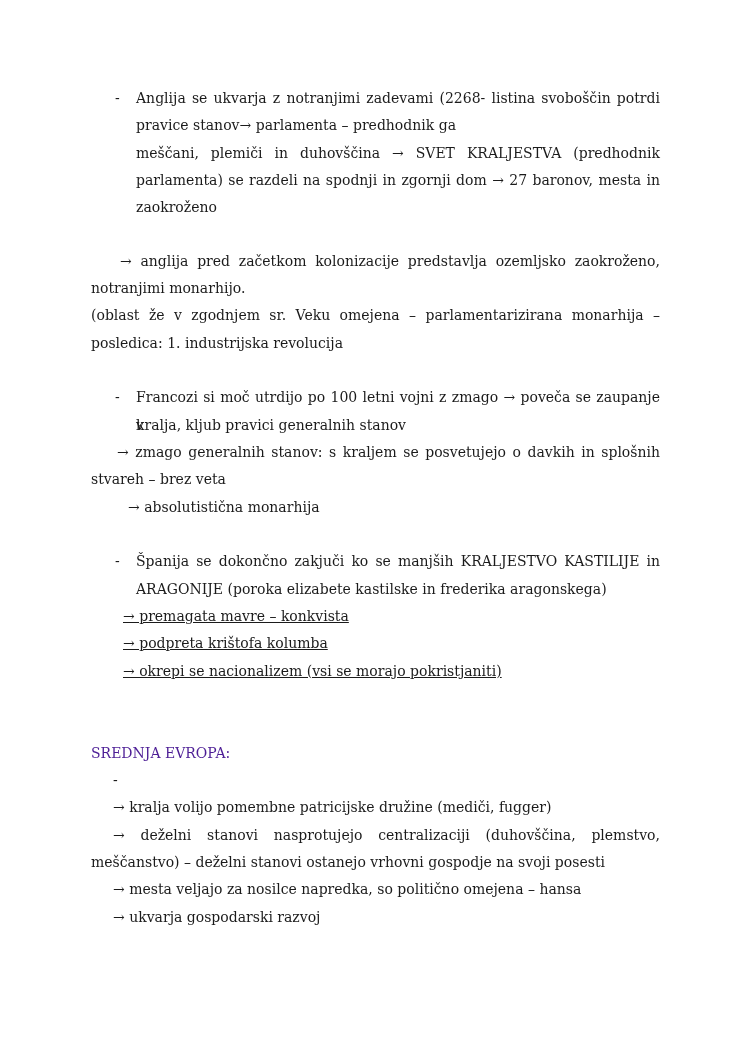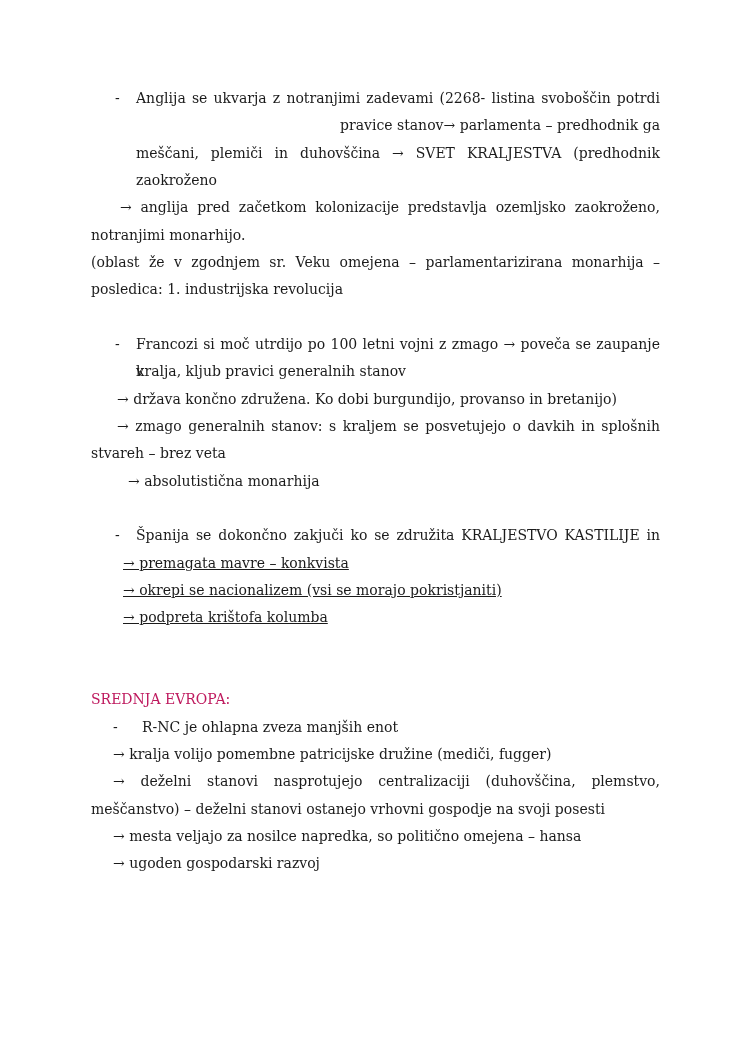--- a/index.html
+++ b/index.html
@@ -27,89 +27,89 @@
     white-space: normal;
   }
   
   .j {
     text-align: justify;
     text-align-last: justify;
   }
   
   .split {
     display: flex;
-    justify-content: flex-end;
+    justify-content: flex-start;
   }
   .blank { height: 27.34px; }
   .marker {
     position: absolute;
     top: 0;
   }
   .mk24 { left: 24px; }
   .mk22 { left: 22px; }
   .i45 { padding-left: 45px; }
-  .i29 { padding-left: 29px; }
+  .i29 { padding-left: 29px; margin-top: 26px; }
   .i26 { padding-left: 26px; }
   .i37 { padding-left: 37px; }
   .i32 { padding-left: 32px; text-decoration: underline; }
   .i51 { padding-left: 51px; }
   .i22 { padding-left: 22px; }
   .heading {
-    color: #be185d;
+    color: #4c1d95;
   }
 </style>
 </head>
 <body>
 
 <div class="page">
 
   <div class="ln j i45">
     <span class="marker mk24">-</span>
     <span>Anglija se ukvarja z notranjimi zadevami (2268- listina svoboščin potrdi</span>
   </div>
   <div class="ln split i45">
     <span>pravice stanov</span>
     <span>→ parlamenta – predhodnik ga</span>
   </div>
   <div class="ln j i45">meščani, plemiči in duhovščina → SVET KRALJESTVA (predhodnik</div>
+  <div class="ln j i45">parlamenta) se razdeli na spodnji in zgornji dom → 27 baronov, mesta in</div>
   <div class="ln i45">zaokroženo</div>
   <div class="ln j i29">→ anglija pred začetkom kolonizacije predstavlja ozemljsko zaokroženo,</div>
   <div class="ln">notranjimi monarhijo.</div>
   <div class="ln j">(oblast že v zgodnjem sr. Veku omejena – parlamentarizirana monarhija –</div>
   <div class="ln">posledica: 1. industrijska revolucija</div>
 
   <div class="blank"></div>
 
   <div class="ln j i45">
     <span class="marker mk24">-</span>
     <span>Francozi si moč utrdijo po 100 letni vojni z zmago → poveča se zaupanje v</span>
   </div>
   <div class="ln i45">kralja, kljub pravici generalnih stanov</div>
-  <div class="ln i26">→ država končno združena. Ko dobi burgundijo, provanso in bretanijo)</div>
   <div class="ln j i26">→ zmago generalnih stanov: s kraljem se posvetujejo o davkih in splošnih</div>
   <div class="ln">stvareh – brez veta</div>
   <div class="ln i37">→ absolutistična monarhija</div>
 
   <div class="blank"></div>
 
   <div class="ln j i45">
     <span class="marker mk24">-</span>
-    <span>Španija se dokončno zakjuči ko se združita KRALJESTVO KASTILIJE in</span>
+    <span>Španija se dokončno zakjuči ko se manjših KRALJESTVO KASTILIJE in</span>
   </div>
+  <div class="ln i45">ARAGONIJE (poroka elizabete kastilske in frederika aragonskega)</div>
   <div class="ln i32">→ premagata mavre – konkvista</div>
+  <div class="ln i32">→ podpreta krištofa kolumba</div>
   <div class="ln i32">→ okrepi se nacionalizem (vsi se morajo pokristjaniti)</div>
-  <div class="ln i32">→ podpreta krištofa kolumba</div>
 
   <div class="blank"></div>
   <div class="blank"></div>
 
   <div class="ln heading">SREDNJA EVROPA:</div>
   <div class="ln i51">
     <span class="marker mk22">-</span>
-    <span>R-NC je ohlapna zveza manjših enot</span>
   </div>
   <div class="ln i22">→ kralja volijo pomembne patricijske družine (mediči, fugger)</div>
   <div class="ln j i22">→ deželni stanovi nasprotujejo centralizaciji (duhovščina, plemstvo,</div>
   <div class="ln">meščanstvo) – deželni stanovi ostanejo vrhovni gospodje na svoji posesti</div>
   <div class="ln i22">→ mesta veljajo za nosilce napredka, so politično omejena – hansa</div>
-  <div class="ln i22">→ ugoden gospodarski razvoj</div>
+  <div class="ln i22">→ ukvarja gospodarski razvoj</div>
 
 </div>
 
 </body></html>

